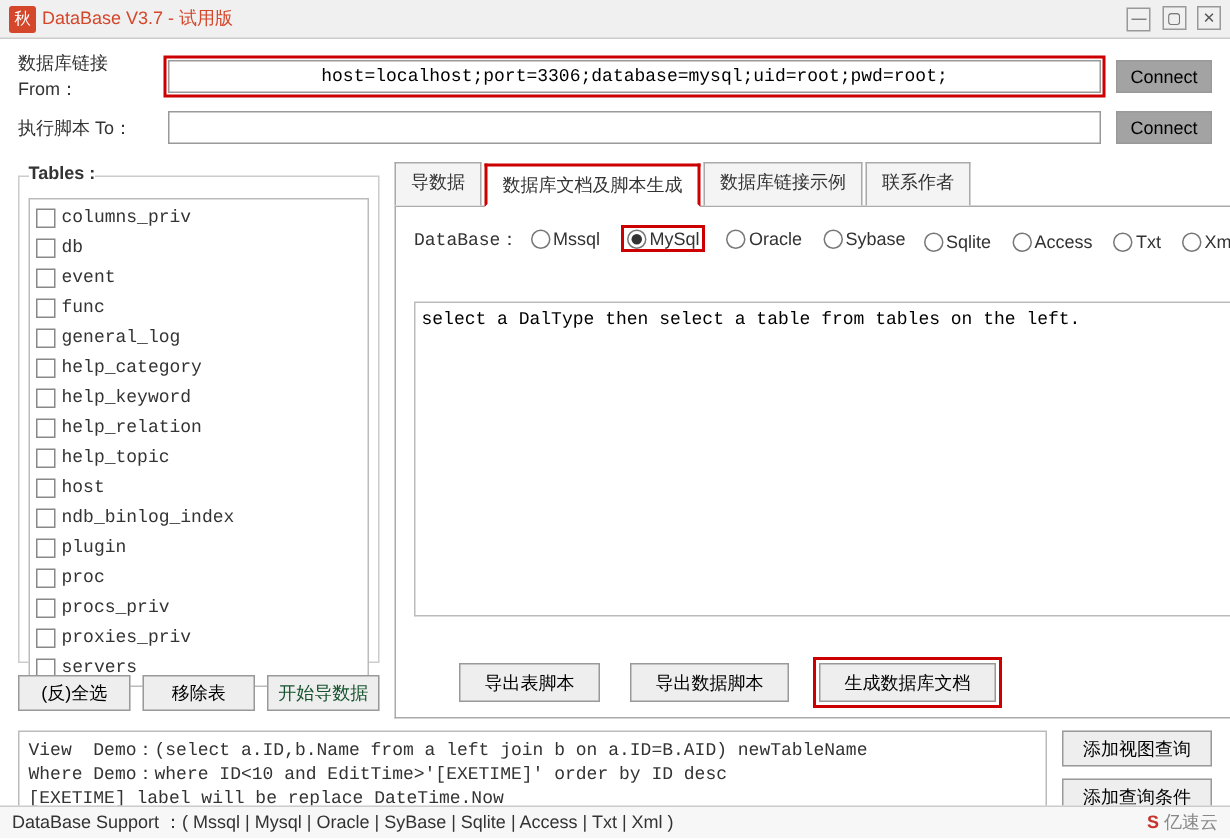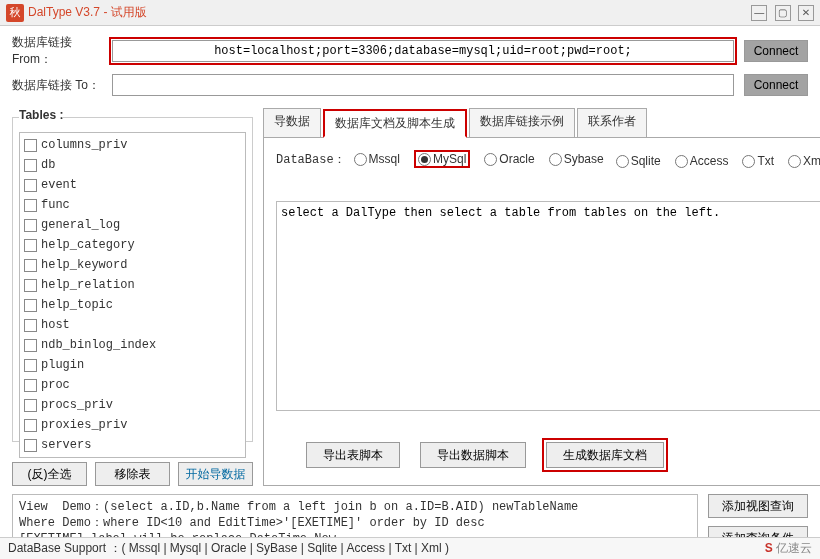--- a/index.html
+++ b/index.html
@@ -15,23 +15,23 @@
 .conn button { width: 64px; height: 22px; margin-left: 10px; border: 1px solid #999; background: #a3a3a3; font-size: 12px; }
 .highlight-from input { outline: 2px solid #c00; outline-offset: 1px; }
 .split { display: flex; gap: 10px; margin-top: 6px; }
 .left { width: 256px; display: flex; flex-direction: column; }
 .tables-fs { border: 1px solid #ccc; padding: 6px; height: 334px; display: flex; flex-direction: column; }
 .tables-fs > legend { font-weight: bold; padding-bottom: 4px; }
 .table-list { border: 1px solid #bbb; flex: 1; overflow-y: auto; background: #fff; padding: 2px 0; }
 .table-list .item { display: flex; align-items: center; height: 20px; padding: 0 4px; }
 .table-list .chk { width: 13px; height: 13px; border: 1px solid #888; margin-right: 4px; display: inline-block; }
 .table-list .txt { font-family: "Courier New", monospace; }
-.left-btns { margin-top: 20px; display: flex; gap: 8px; }
+.left-btns { margin-top: 8px; display: flex; gap: 8px; }
 .left-btns button { width: 75px; height: 24px; border: 1px solid #999; background: #eee; font-size: 12px; }
-.left-btns button.disabled { color: #0369a1; }
+.left-btns button.disabled { color: #14532d; }
 .right { flex: 1; display: flex; flex-direction: column; }
 .tabs { display: flex; border-bottom: 1px solid #aaa; }
 .tabs .tab { border: 1px solid #aaa; border-bottom: none; padding: 4px 10px; margin-right: 2px; background: #f4f4f4; }
 .tabs .tab.active { background: #fff; position: relative; top: 1px; border: 2px solid #c00; border-bottom: 2px solid #fff; }
 .tab-body { border: 1px solid #aaa; border-top: none; padding: 10px 12px 10px; display: flex; flex-direction: column; flex: 1; gap: 23px; }
 .db-row { display: flex; align-items: center; margin-bottom: 4px; }
 .db-row .lbl { font-family: "Courier New", monospace; margin-right: 8px; }
 .db-row .opts { display: flex; gap: 2px; align-items: center; }
 .opt { display: flex; align-items: center; margin-right: 12px; }
 .radio { width: 13px; height: 13px; border: 1px solid #777; border-radius: 50%; margin-right: 2px; display: inline-flex; align-items: center; justify-content: center; }
@@ -48,36 +48,36 @@
 .side-btns button { width: 100px; height: 24px; border: 1px solid #999; background: #eee; font-size: 12px; }
 .statusbar { position: absolute; bottom: 0; left: 0; right: 0; height: 22px; border-top: 1px solid #ccc; background: #f7f7f7; display: flex; align-items: center; padding: 0 8px; font-size: 12px; justify-content: space-between; }
 .brand { color: #888; }
 .brand strong { color: #c8332b; font-weight: bold; }
 </style>
 </head>
 <body>
 
 <div class="titlebar">
   <span class="title-icon">秋</span>
-  <span class="title-text">DalType V3.7 - 试用版</span>
+  <span class="title-text">DataBase V3.7 - 试用版</span>
   <div class="win-btns">
     <span>—</span>
     <span>▢</span>
     <span>✕</span>
   </div>
 </div>
 
 <div class="app">
   <div class="conn highlight-from">
     <label>数据库链接 From：</label>
     <input value="host=localhost;port=3306;database=mysql;uid=root;pwd=root;" style="">
     <button>Connect</button>
   </div>
   <div class="conn">
-    <label>数据库链接 To：</label>
+    <label>执行脚本 To：</label>
     <input value="" style="">
     <button>Connect</button>
   </div>
 
   <div class="split">
     <div class="left">
       <fieldset class="tables-fs">
         <legend>Tables :</legend>
         <div class="table-list" id="table-list">
             <div class="item">

